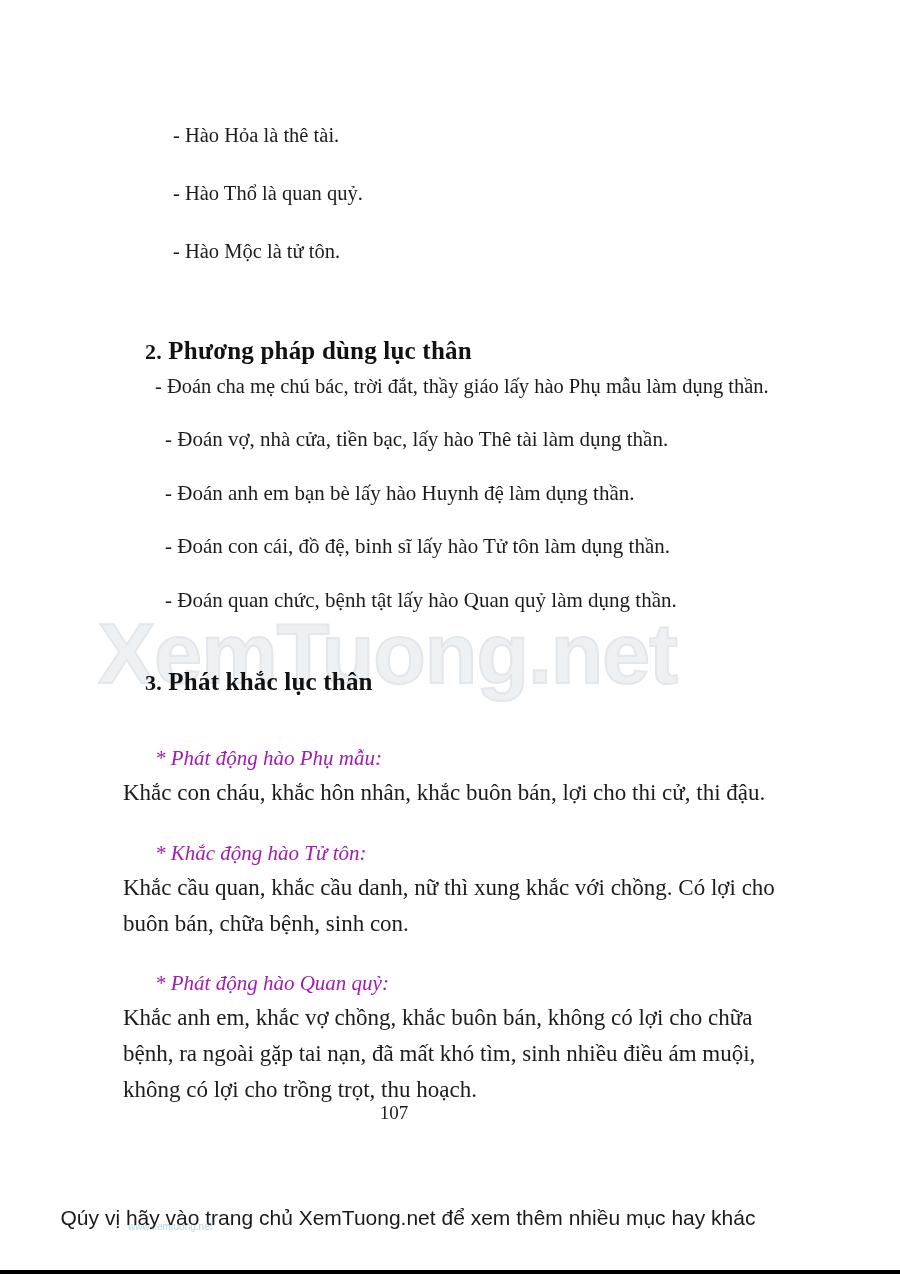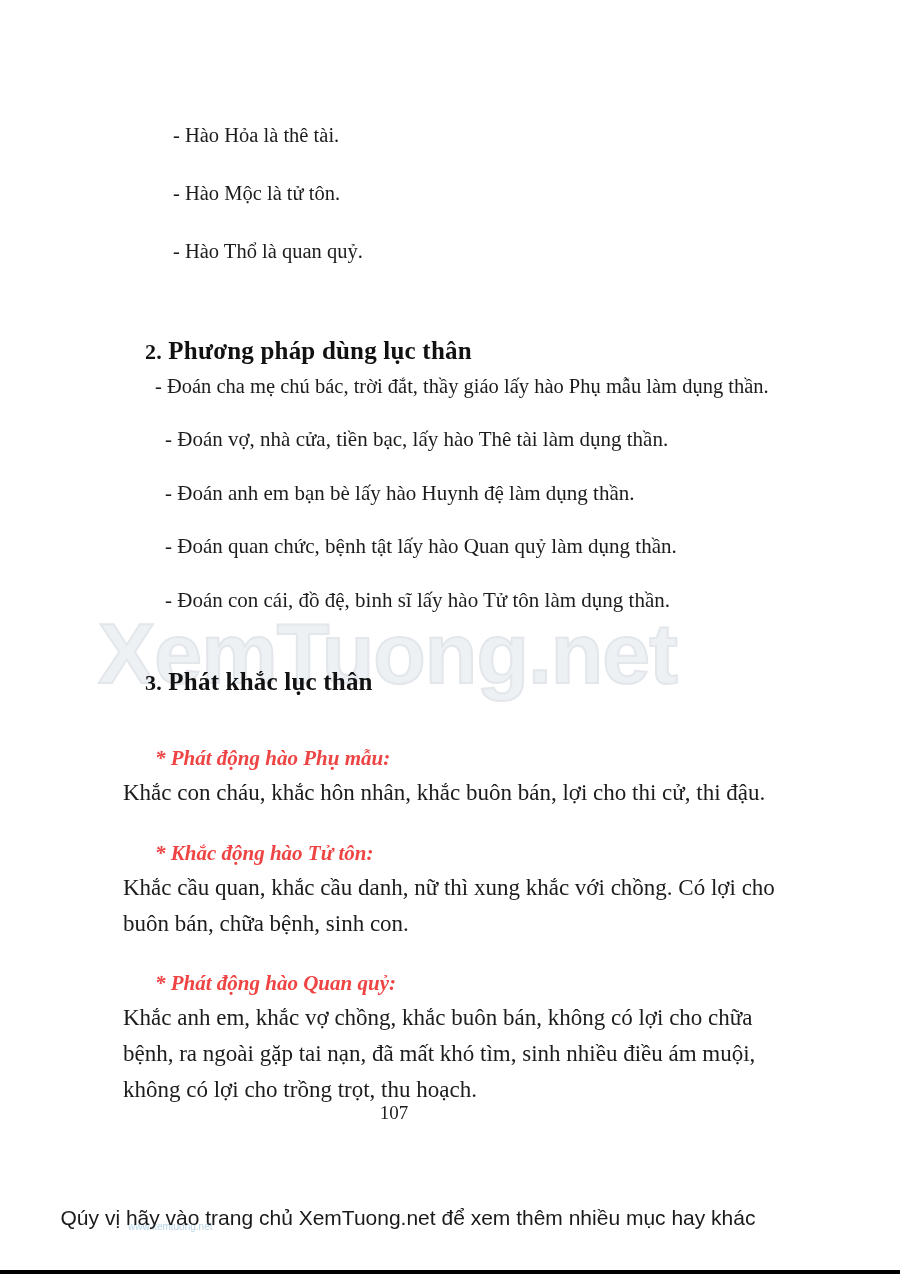--- a/index.html
+++ b/index.html
@@ -58,26 +58,26 @@
     font-size: 21px;
     line-height: 1.5;
     margin: 0 0 22px 0;
     padding-left: 50px;
     color: #1c1c1c;
   }
   .spacer-lg { height: 44px; }
   .spacer-md { height: 30px; }
   .spacer-sm { height: 16px; }
   .sub-heading {
-    font-weight: bold;
+    font-weight: normal;
     font-style: italic;
     font-size: 21px;
     margin: 0 0 4px 0;
     padding-left: 40px;
-    color: #ef4444;
+    color: #a21caf;
   }
   .sub-body {
     font-size: 23px;
     line-height: 1.55;
     margin: 0 0 0 0;
     padding-left: 8px;
     color: #1c1c1c;
   }
   .page-number {
     position: absolute;
@@ -140,38 +140,38 @@
 <body>
 
 <div class="page">
 
   <div class="watermark">XemTuong.net</div>
   <div class="watermark-sub">www.xemtuong.net</div>
 
   <div class="content">
 
     <p class="bullet-line">- Hào Hỏa là thê tài.</p>
+    <p class="bullet-line">- Hào Thổ là quan quỷ.</p>
     <p class="bullet-line">- Hào Mộc là tử tôn.</p>
-    <p class="bullet-line">- Hào Thổ là quan quỷ.</p>
 
     <div class="spacer-lg"></div>
 
     <h2 class="section-heading">
       <span class="num">2.</span>
       <span>Phương pháp dùng lục thân</span>
     </h2>
 
     <p class="body-para indented">- Đoán cha mẹ chú bác, trời đắt, thầy giáo lấy hào Phụ mẫu làm dụng thần.</p>
 
     <div class="spacer-sm"></div>
 
     <p class="list-item">- Đoán vợ, nhà cửa, tiền bạc, lấy hào Thê tài làm dụng thần.</p>
     <p class="list-item">- Đoán anh em bạn bè lấy hào Huynh đệ làm dụng thần.</p>
+    <p class="list-item">- Đoán con cái, đồ đệ, binh sĩ lấy hào Tử tôn làm dụng thần.</p>
     <p class="list-item">- Đoán quan chức, bệnh tật lấy hào Quan quỷ làm dụng thần.</p>
-    <p class="list-item">- Đoán con cái, đồ đệ, binh sĩ lấy hào Tử tôn làm dụng thần.</p>
 
     <div class="spacer-md"></div>
 
     <h2 class="section-heading">
       <span class="num">3.</span>
       <span>Phát khắc lục thân</span>
     </h2>
 
     <div class="spacer-lg"></div>
 

